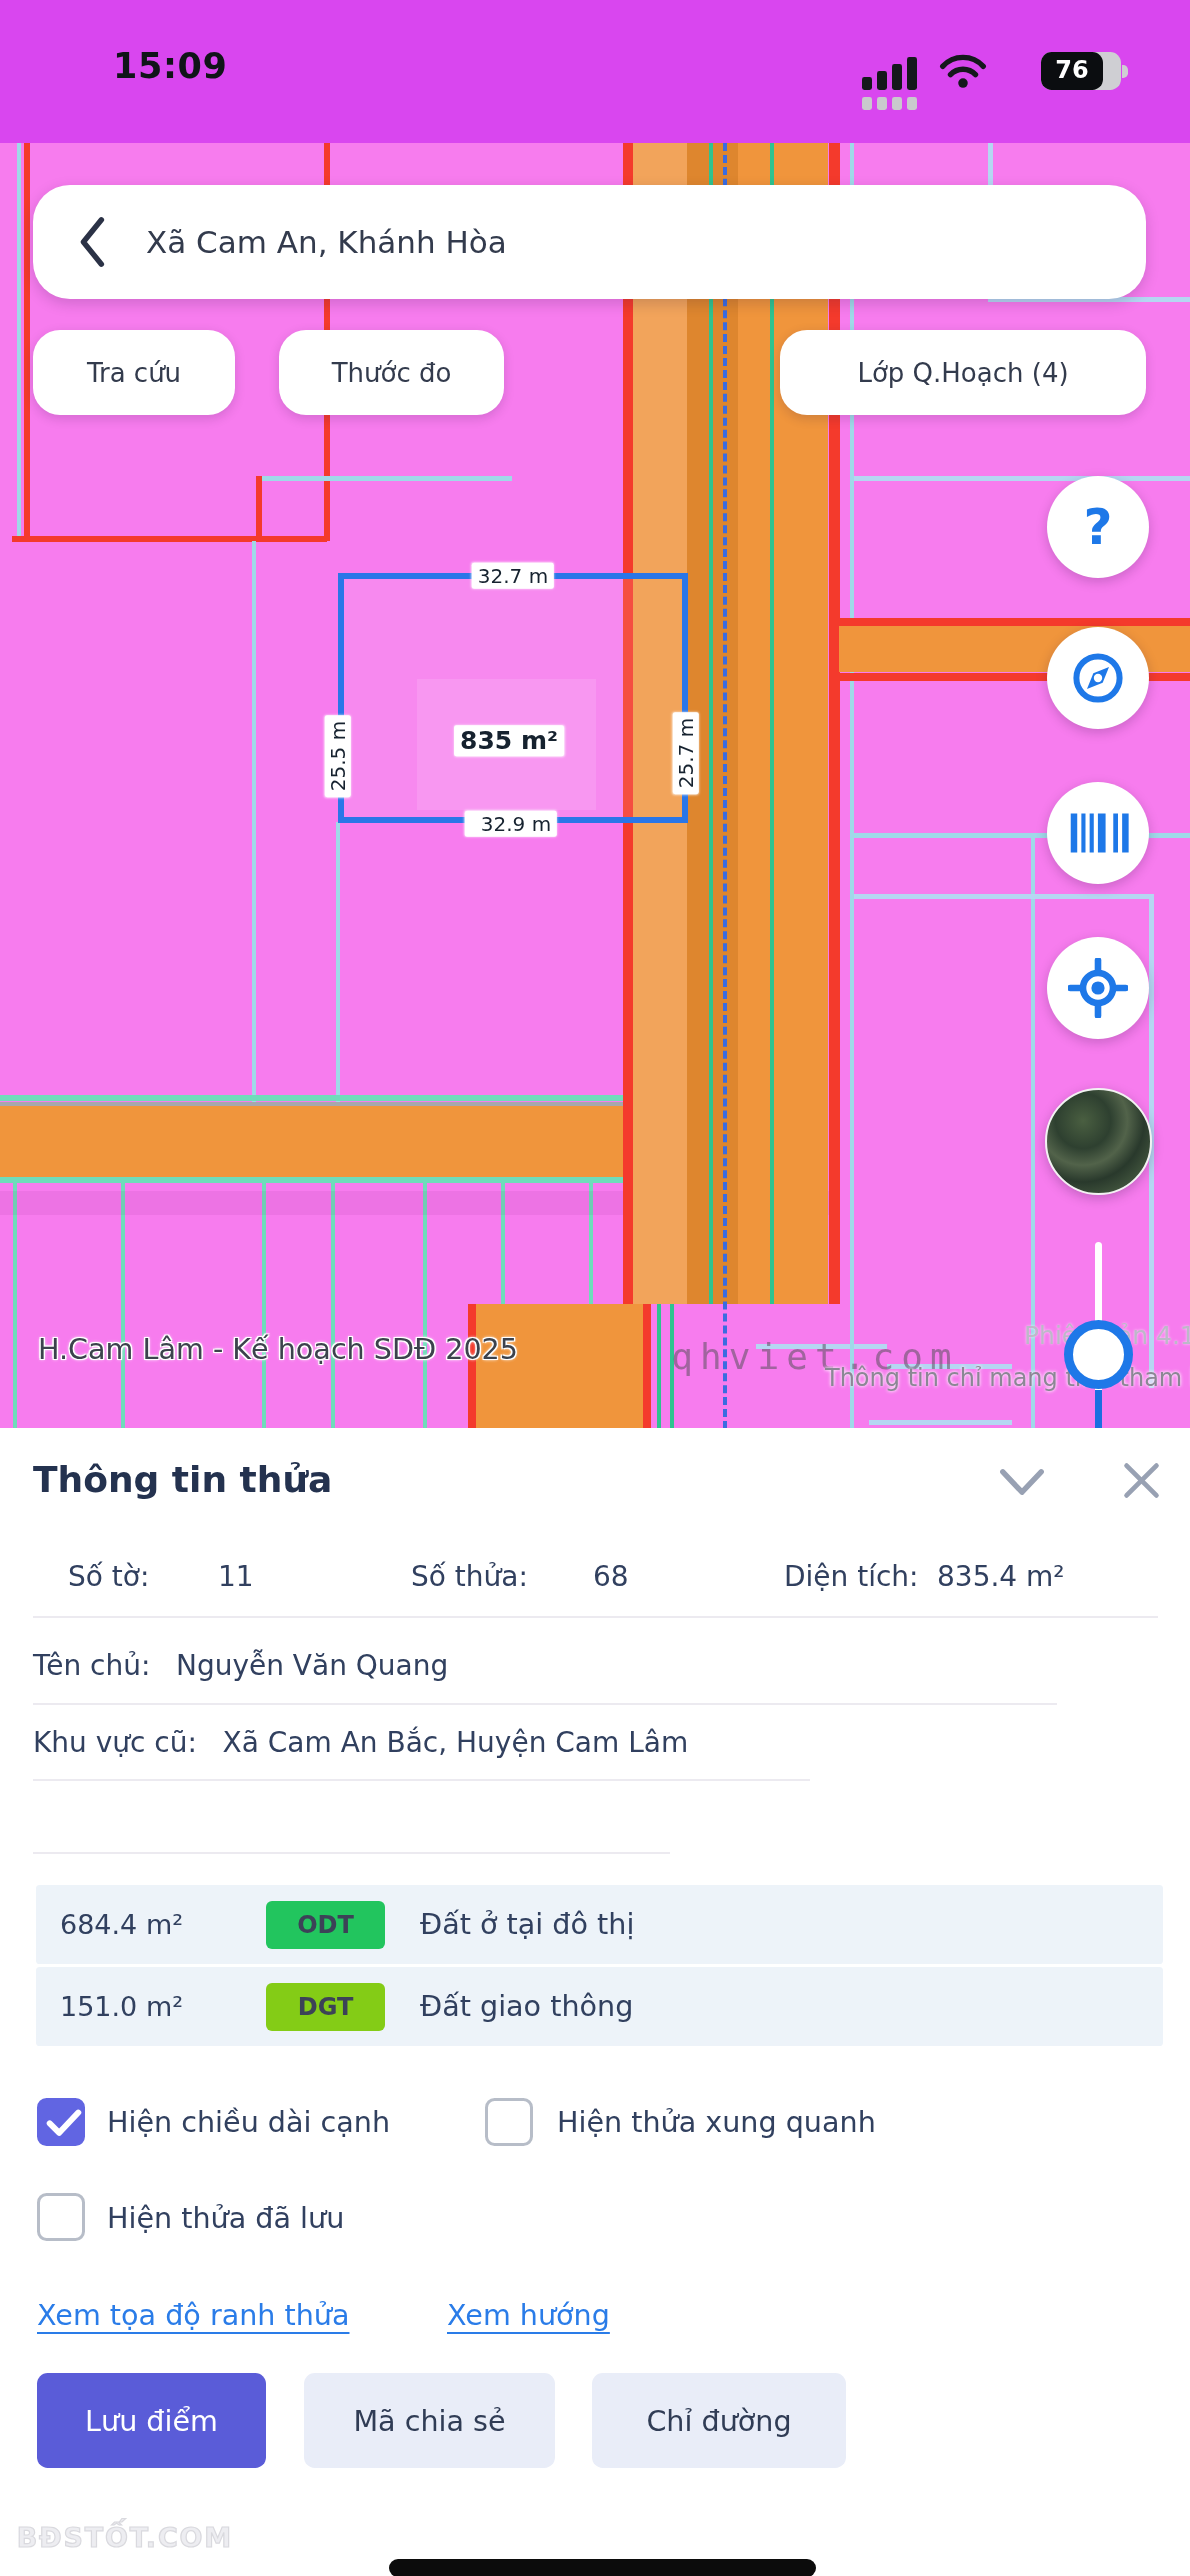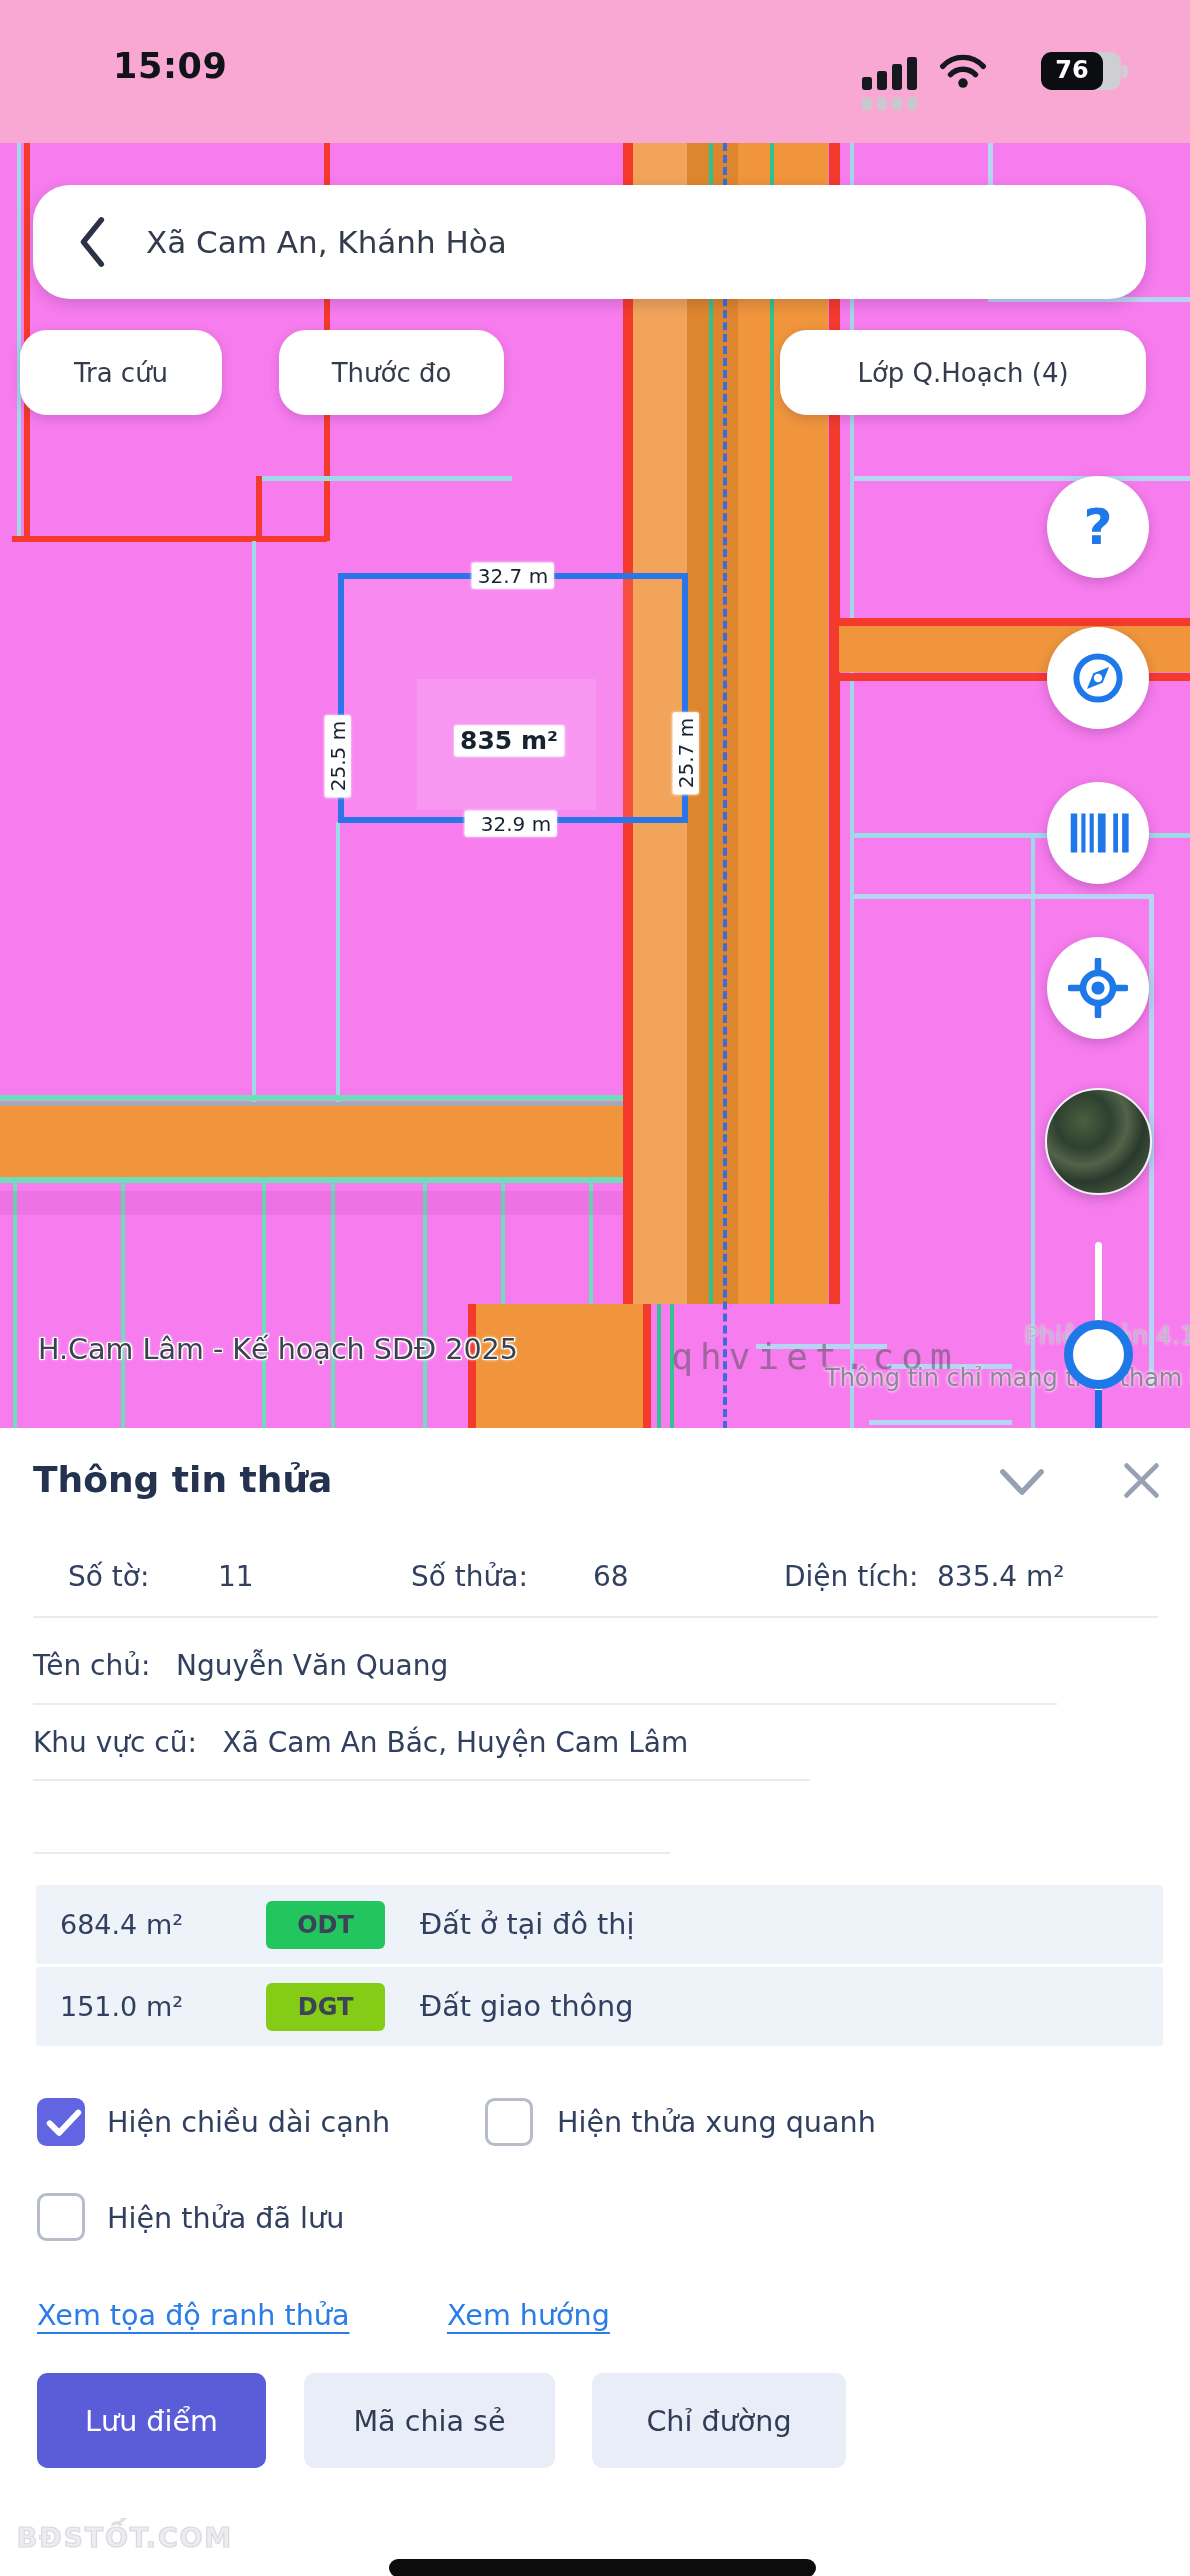--- a/index.html
+++ b/index.html
@@ -1,21 +1,21 @@
 <!DOCTYPE html>
 <html style="font-size:9.5px"><head>
 <meta charset="utf-8">
 <style>
   html,body{margin:0;padding:0;background:#888;}
   *{box-sizing:border-box;}
   .screen{position:relative;width:1190px;height:2576px;background:#fff;overflow:hidden;
           font-family:"DejaVu Sans","Liberation Sans",sans-serif;}
 
   
-  .status-bar{position:absolute;left:0;top:0;width:1190px;height:143px;background:#f9a8d4;z-index:60;}
+  .status-bar{position:absolute;left:0;top:0;width:1190px;height:143px;background:#d946ef;z-index:60;}
   .sb-time{position:absolute;left:113px;top:46px;font-size:35px;font-weight:700;color:#101418;letter-spacing:0.6px;}
   .sb-signal{position:absolute;left:862px;top:55px;width:65px;height:60px;}
   .sb-signal .b{position:absolute;bottom:25px;width:9.5px;background:#15181c;border-radius:2.4px;}
   .sb-signal .b1{left:0;height:13px;}.sb-signal .b2{left:15px;height:19px;}
   .sb-signal .b3{left:30px;height:26px;}.sb-signal .b4{left:45px;height:33px;}
   .sb-signal .g{position:absolute;bottom:4.8px;width:9.5px;height:13px;background:#c9c9cd;border-radius:2.4px;}
   .sb-signal .g1{left:0;}.sb-signal .g2{left:15px;}.sb-signal .g3{left:30px;}.sb-signal .g4{left:45px;}
   .sb-wifi{position:absolute;left:939px;top:52px;}
   .sb-batt{position:absolute;left:993px;top:52px;width:87px;height:38px;margin-left:48px;}
   .sb-batt .body{position:absolute;left:0;top:0;width:80px;height:38px;border-radius:10.7px;background:#cfcfd3;overflow:hidden;}
@@ -60,21 +60,21 @@
   .version{position:absolute;left:1024px;top:1178px;font-size:25px;color:#bdb8c9;white-space:nowrap;
        text-shadow:0 0 3px rgba(255,255,255,.7);}
 
   
   .search-bar{position:absolute;left:33px;top:42px;width:1113px;height:114px;background:#fff;border-radius:37px;
               box-shadow:0 4.8px 14.3px rgba(40,20,60,.18);display:flex;align-items:center;z-index:5;}
   .search-text{font-size:31px;color:#333b4d;margin-left:18px;}
   .back-btn{width:71px;height:71px;margin-left:24px;display:flex;align-items:center;justify-content:center;}
   .chip{position:absolute;top:187px;height:85px;background:#fff;border-radius:27px;display:flex;align-items:center;
         justify-content:center;font-size:26px;color:#333b4d;box-shadow:0 3.6px 10.7px rgba(40,20,60,.16);z-index:5;}
-  .chip1{left:20px;width:202px;}
+  .chip1{left:33px;width:202px;}
   .chip2{left:279px;width:225px;}
   .chip3{left:543px;width:204px;}
   .chip4{left:780px;width:366px;}
 
   
   .fab{position:absolute;left:1047px;width:102px;height:102px;border-radius:50%;background:#fff;
        box-shadow:0 3.6px 12px rgba(40,20,60,.22);display:flex;align-items:center;justify-content:center;z-index:6;}
   .fab-q{font-size:50px;font-weight:700;color:#1e78e8;}
   .fab-sat{position:absolute;left:1045px;top:945px;width:107px;height:107px;border-radius:50%;z-index:6;
        border:2.4px solid #f2f2f2;box-shadow:0 3.6px 12px rgba(40,20,60,.25);

